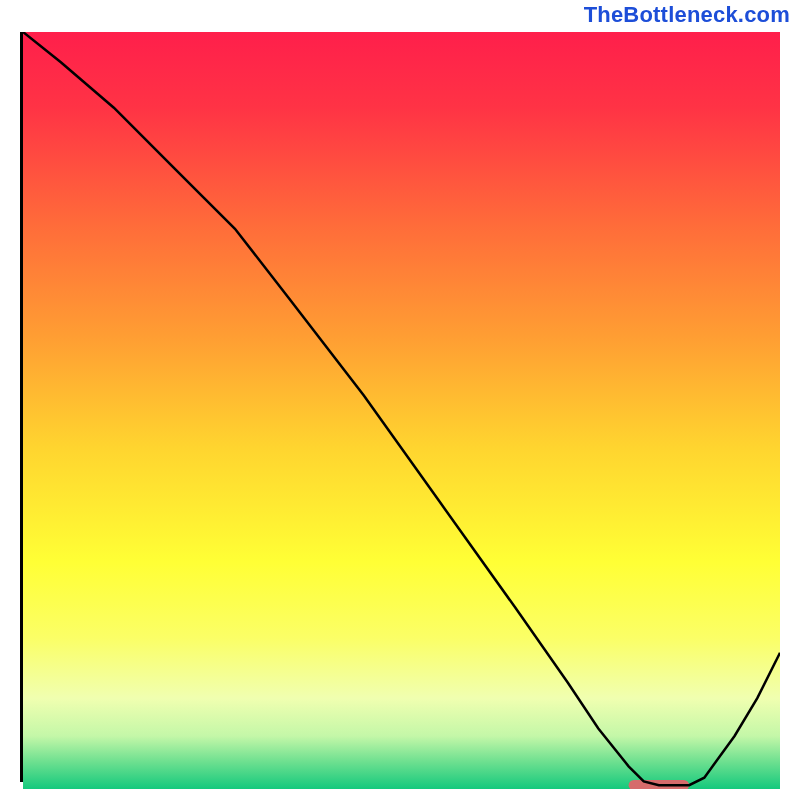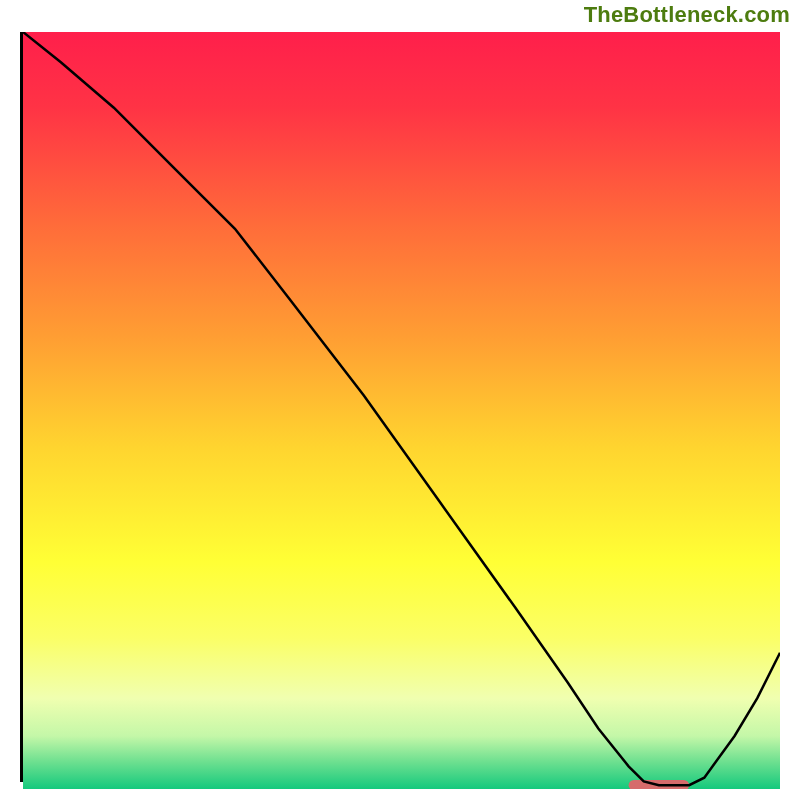--- a/index.html
+++ b/index.html
@@ -13,21 +13,21 @@
   }
   .container {
     position: relative;
     width: 800px;
     height: 800px;
   }
   .watermark {
     position: absolute;
     top: 2px;
     right: 10px;
-    color: #4d7c0f;
+    color: #1d4ed8;
     font-size: 22px;
     font-weight: 600;
     letter-spacing: 0.2px;
     z-index: 10;
   }
   .plot-frame {
     position: absolute;
     left: 20px;
     top: 32px;
     width: 760px;

